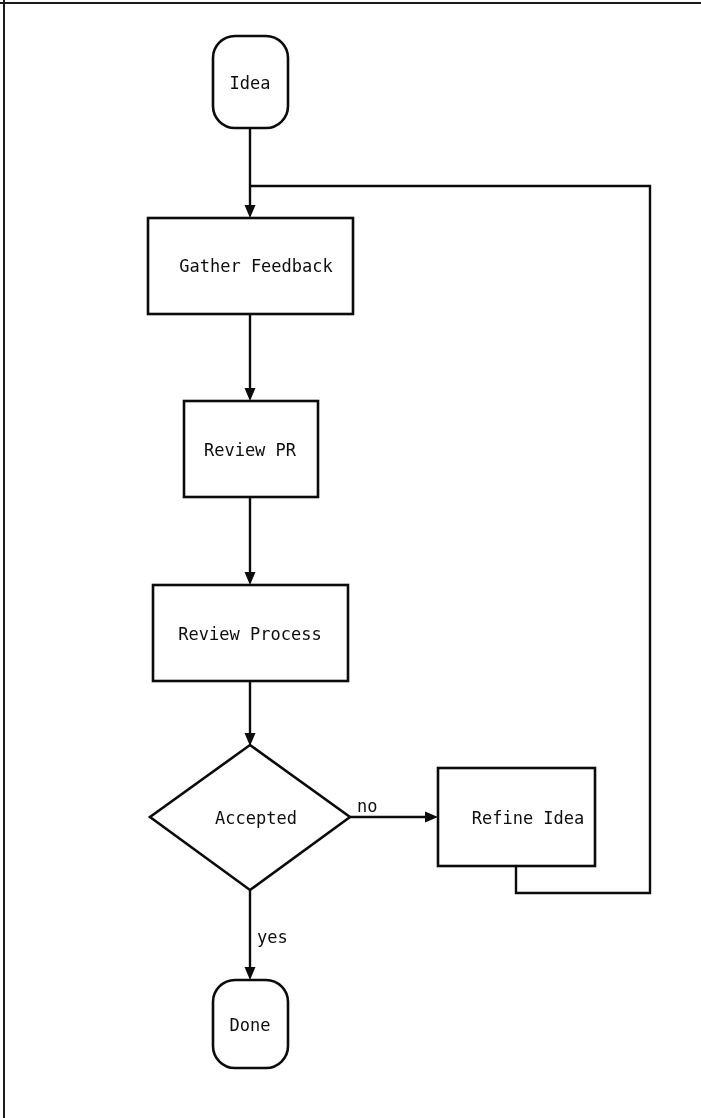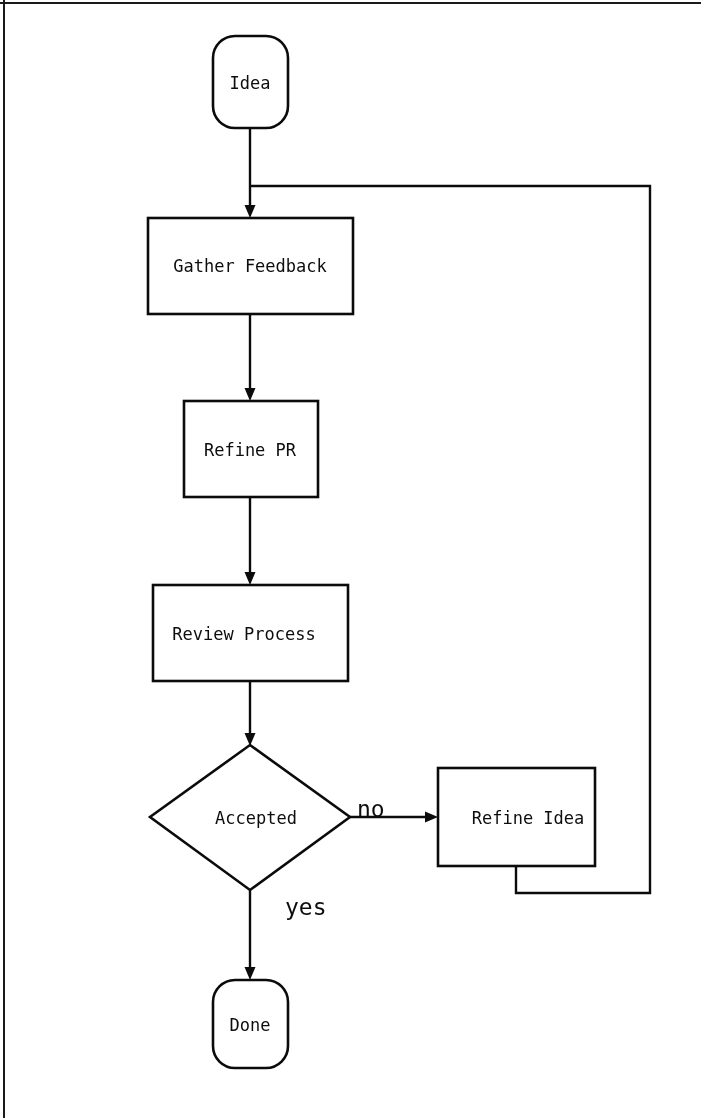--- a/index.html
+++ b/index.html
@@ -59,21 +59,21 @@
     font-family: "DejaVu Sans Mono", "Liberation Mono", monospace;
     font-size: 17px;
     color: #0d0d0d;
     white-space: nowrap;
     transform: translate(-50%, -50%);
     letter-spacing: 0px;
   }
   .edge-label {
     position: absolute;
     font-family: "DejaVu Sans Mono", "Liberation Mono", monospace;
-    font-size: 23px;
+    font-size: 17px;
     color: #0d0d0d;
     white-space: nowrap;
     text-align: center;
   }
 </style>
 </head>
 <body>
 
 <div id="canvas">
 
@@ -127,29 +127,29 @@
     <polygon class="node-shape" points="250,745 350,817 250,890 150,817"></polygon>
 
     <rect class="node-shape" x="438" y="768" width="157" height="98"></rect>
 
     <rect class="node-shape" x="213" y="980" width="75" height="88" rx="22" ry="22"></rect>
 
   </svg>
 
   <div class="node-label" style="left:250px; top:83px;">Idea</div>
 
-  <div class="node-label" style="left:250px; top:266px;">Gather Feedback</div>
+  <div class="node-label" style="left:256px; top:266px;">Gather Feedback</div>
 
-  <div class="node-label" style="left:250px; top:450px;">Refine PR</div>
+  <div class="node-label" style="left:250px; top:450px;">Review PR</div>
 
-  <div class="node-label" style="left:244px; top:634px;">Review Process</div>
+  <div class="node-label" style="left:250px; top:634px;">Review Process</div>
 
   <div class="node-label" style="left:256px; top:818px;text-align:right;">Accepted</div>
 
   <div class="node-label" style="left:528px; top:818px;">Refine Idea</div>
 
   <div class="node-label" style="left:250px; top:1025px;text-align:right;">Done</div>
 
   <div class="edge-label" style="left:357px; top:796px;">no</div>
 
-  <div class="edge-label" style="left:257px; top:894px;margin-left:28px;">yes</div>
+  <div class="edge-label" style="left:257px; top:927px;">yes</div>
 
 </div>
 
 </body></html>

